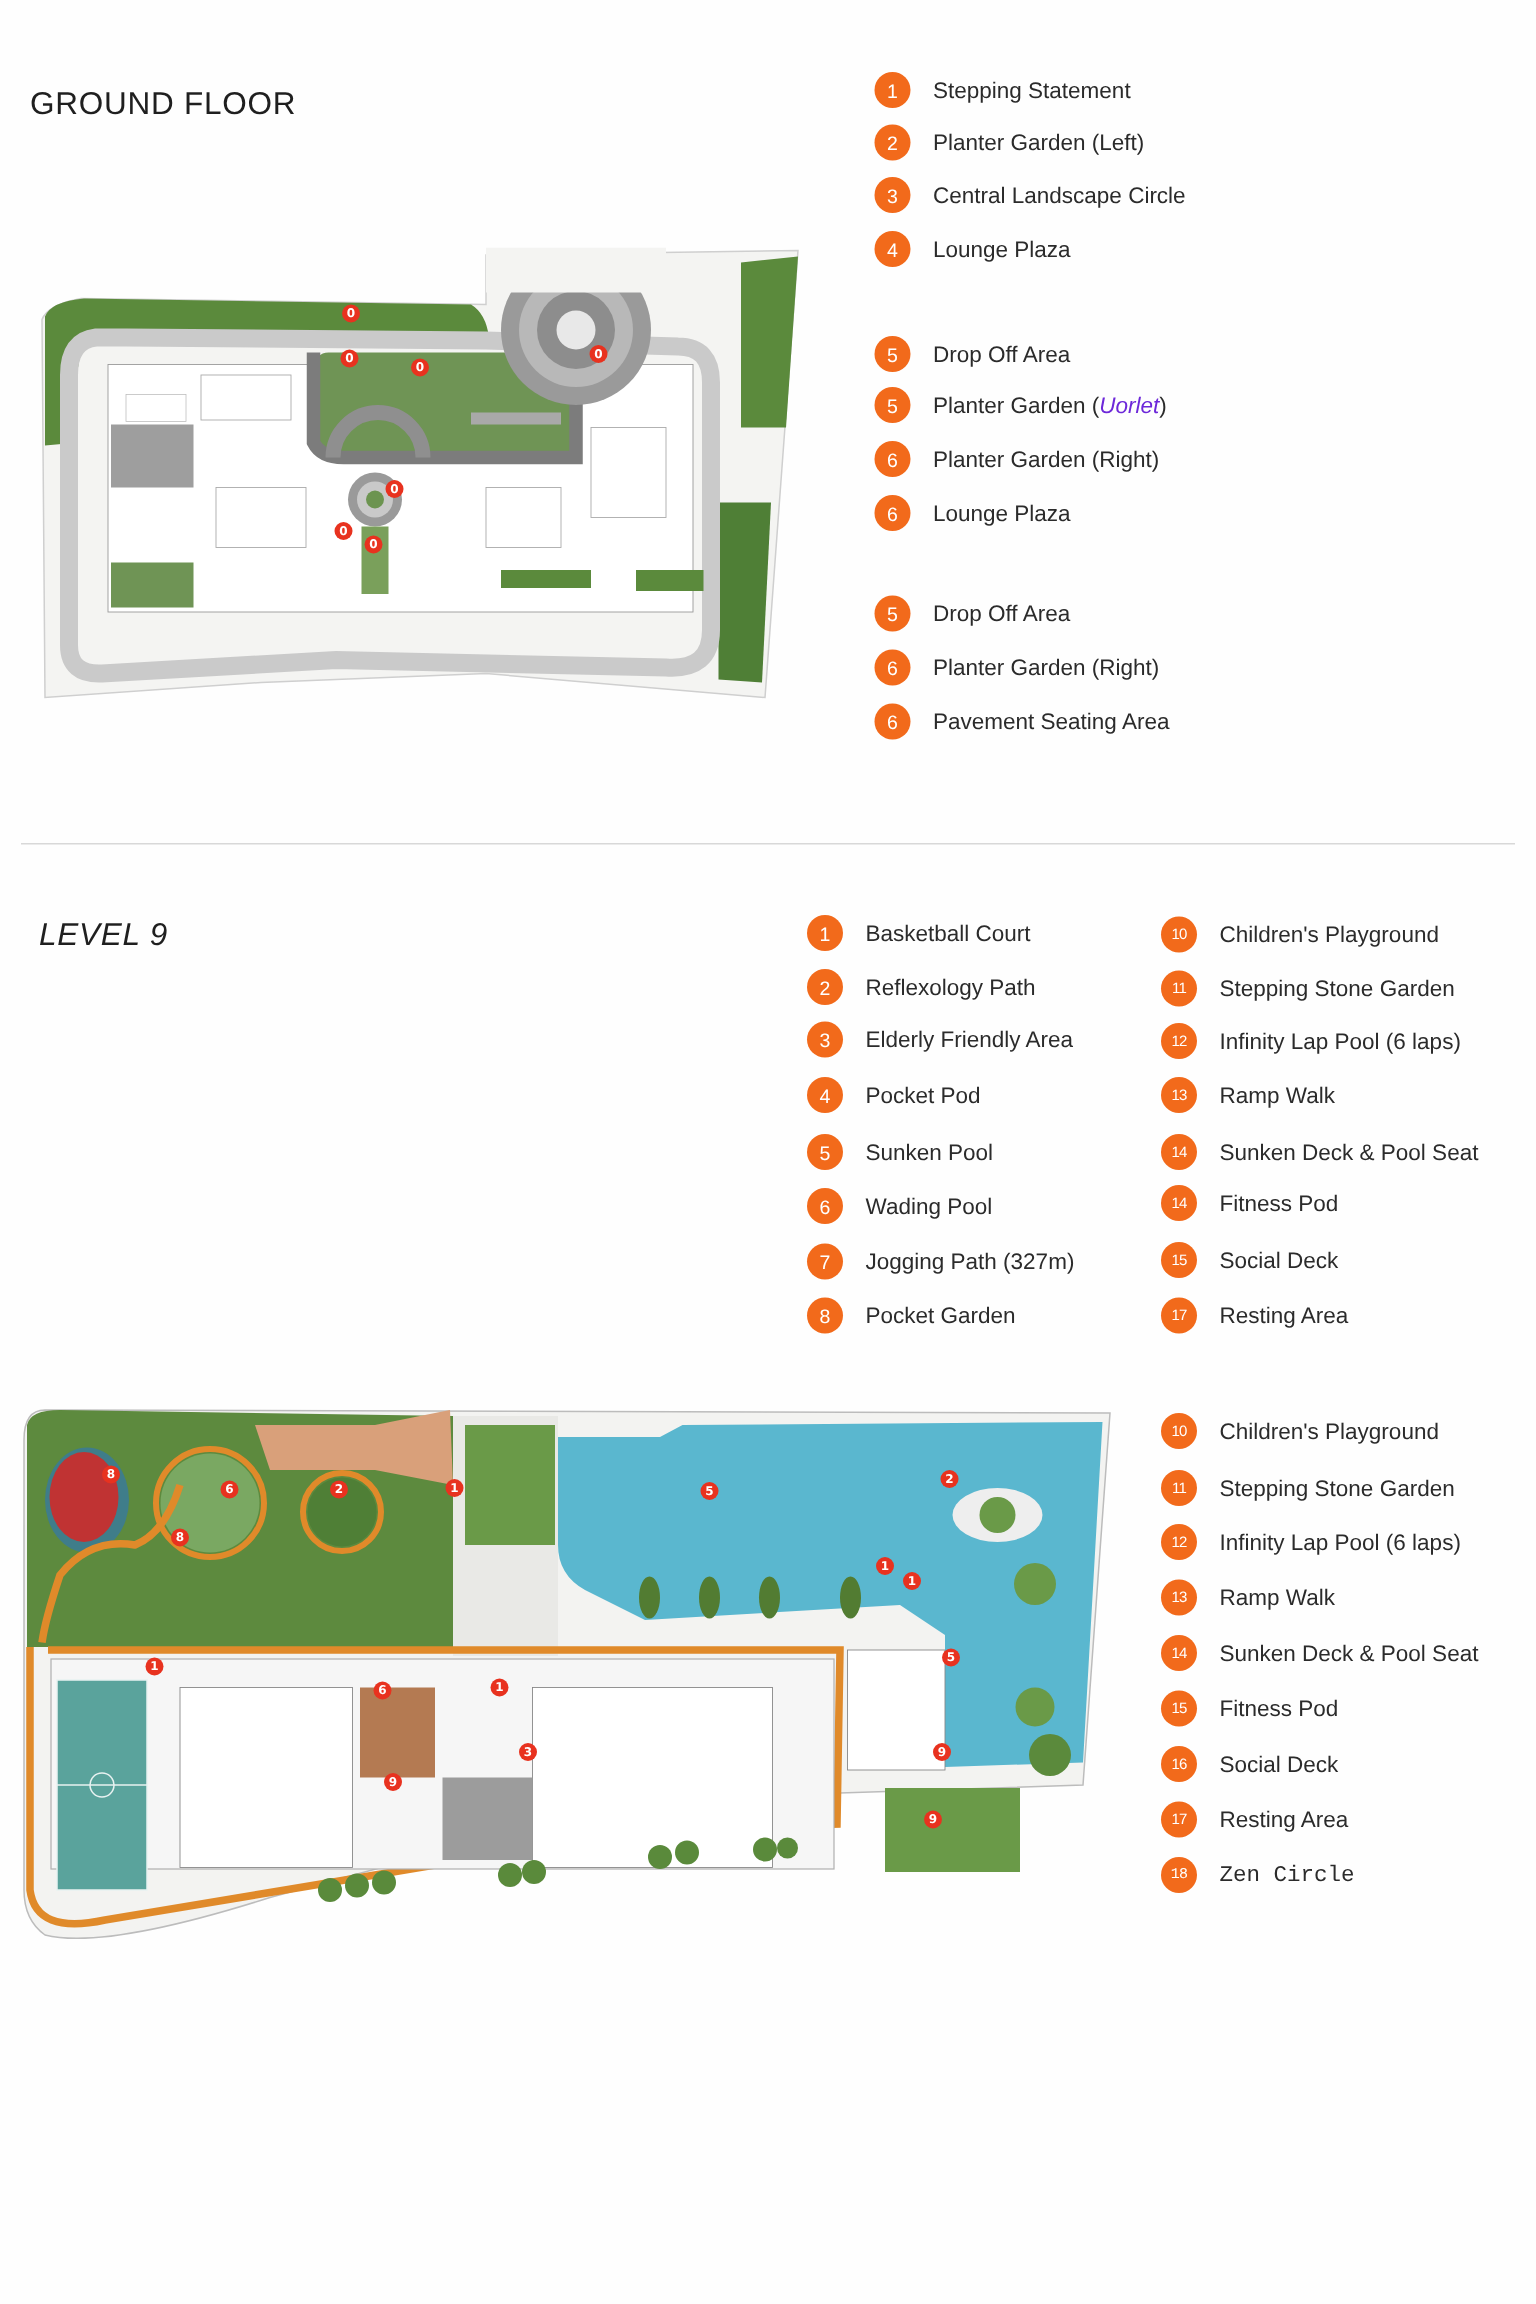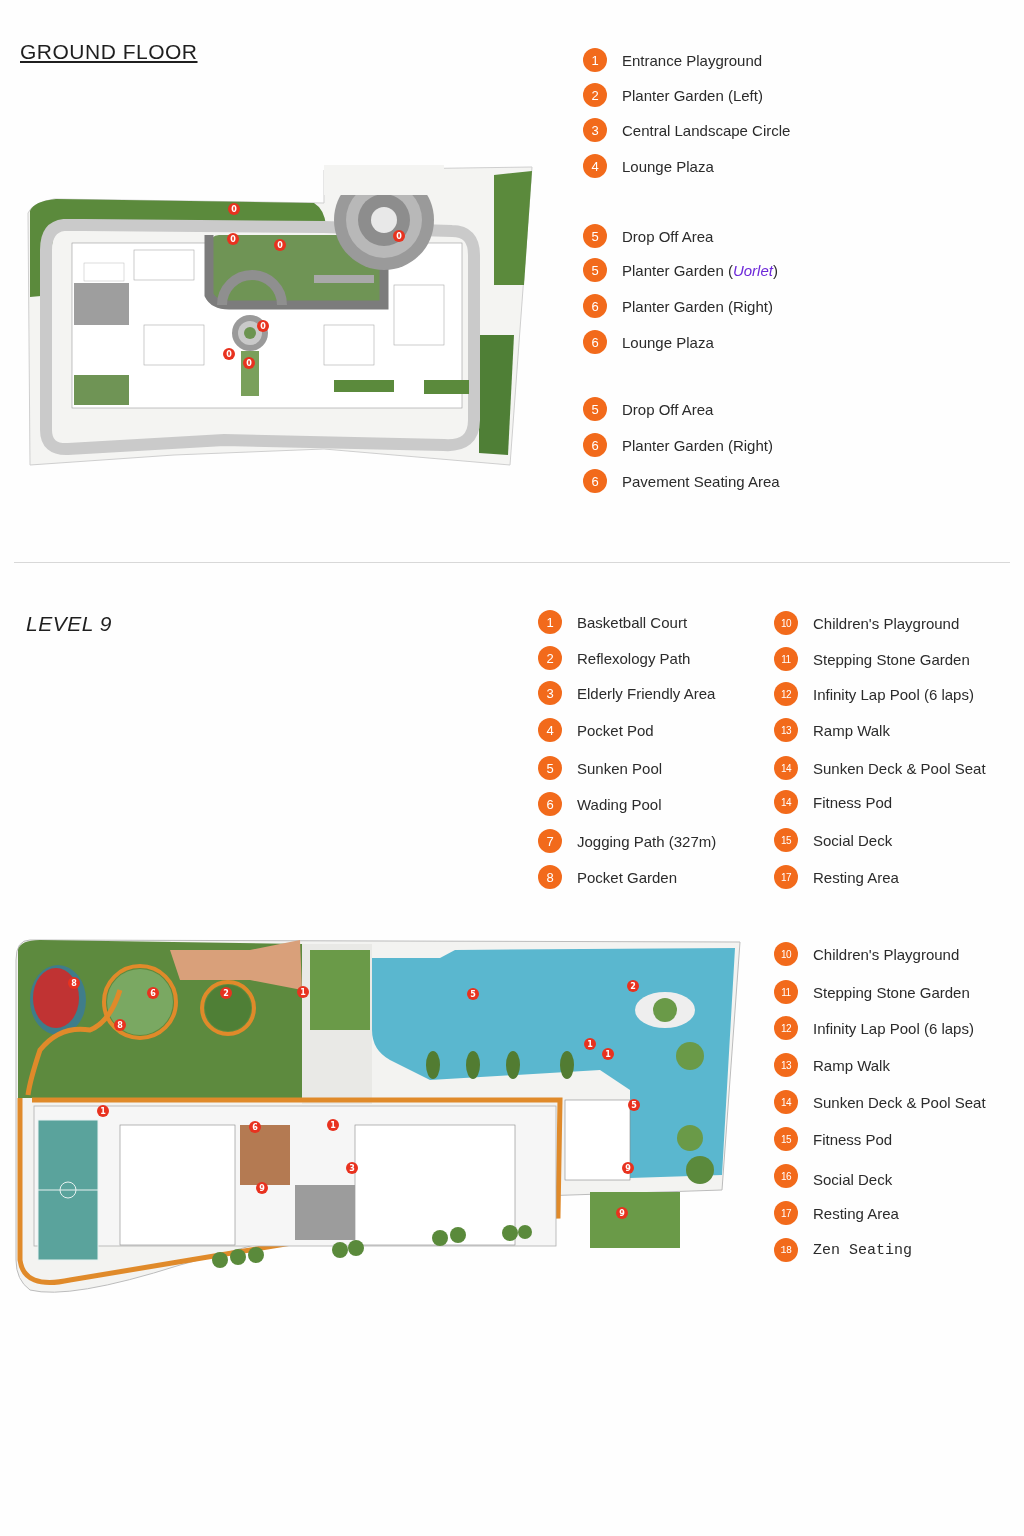--- a/index.html
+++ b/index.html
@@ -18,26 +18,26 @@
 
   .divider { position: absolute; left: 14px; top: 562px; width: 996px; height: 1px; background: #d8d8d8; }
 
   .plan { position: absolute; }
   .plan svg { display: block; }
   .pin { font-family: "DejaVu Sans", sans-serif; font-size: 8px; font-weight: bold; fill: #fff; text-anchor: middle; dominant-baseline: central; }
 </style>
 </head>
 <body>
 
-<h1 class="section-title" style="left:20px; top:40px;text-decoration:underline;">GROUND FLOOR</h1>
+<h1 class="section-title" style="left:20px; top:58px;">GROUND FLOOR</h1>
 
 <div class="legend">
   <div class="legend-item" style="left:583px; top:48px;">
       <span class="badge">1</span>
-      <span class="label">Entrance Playground</span>
+      <span class="label">Stepping Statement</span>
     </div>
   <div class="legend-item" style="left:583px; top:83px;">
       <span class="badge">2</span>
       <span class="label">Planter Garden (Left)</span>
     </div>
   <div class="legend-item" style="left:583px; top:118px;">
       <span class="badge">3</span>
       <span class="label">Central Landscape Circle</span>
     </div>
   <div class="legend-item" style="left:583px; top:154px;">
@@ -239,31 +239,31 @@
       <span class="label">Ramp Walk</span>
     </div>
   <div class="legend-item" style="left:774px; top:1090px;">
       <span class="badge two">14</span>
       <span class="label">Sunken Deck &amp; Pool Seat</span>
     </div>
   <div class="legend-item" style="left:774px; top:1127px;">
       <span class="badge two">15</span>
       <span class="label">Fitness Pod</span>
     </div>
-  <div class="legend-item" style="left:774px; top:1164px;align-items:flex-end;">
+  <div class="legend-item" style="left:774px; top:1164px;">
       <span class="badge two">16</span>
       <span class="label">Social Deck</span>
     </div>
   <div class="legend-item" style="left:774px; top:1201px;">
       <span class="badge two">17</span>
       <span class="label">Resting Area</span>
     </div>
   <div class="legend-item" style="left:774px; top:1238px;font-family:Liberation Mono, monospace;">
       <span class="badge two">18</span>
-      <span class="label">Zen Seating</span>
+      <span class="label">Zen Circle</span>
     </div>
 </div>
 
 <div class="plan" style="left:10px; top:930px;">
   <svg width="735" height="380" viewBox="0 0 735 380">
 
     <path d="M20 10 L730 12 L712 260 L470 268 L300 300 L170 335 Q60 370 20 360 Q6 350 6 330 L6 30 Q6 10 20 10 Z" fill="#f3f3f1" stroke="#bcbcbc" stroke-width="1"></path>
 
     <path d="M8 20 Q10 10 30 10 L292 14 L292 168 L8 168 Z" fill="#5d8a3e"></path>
 

